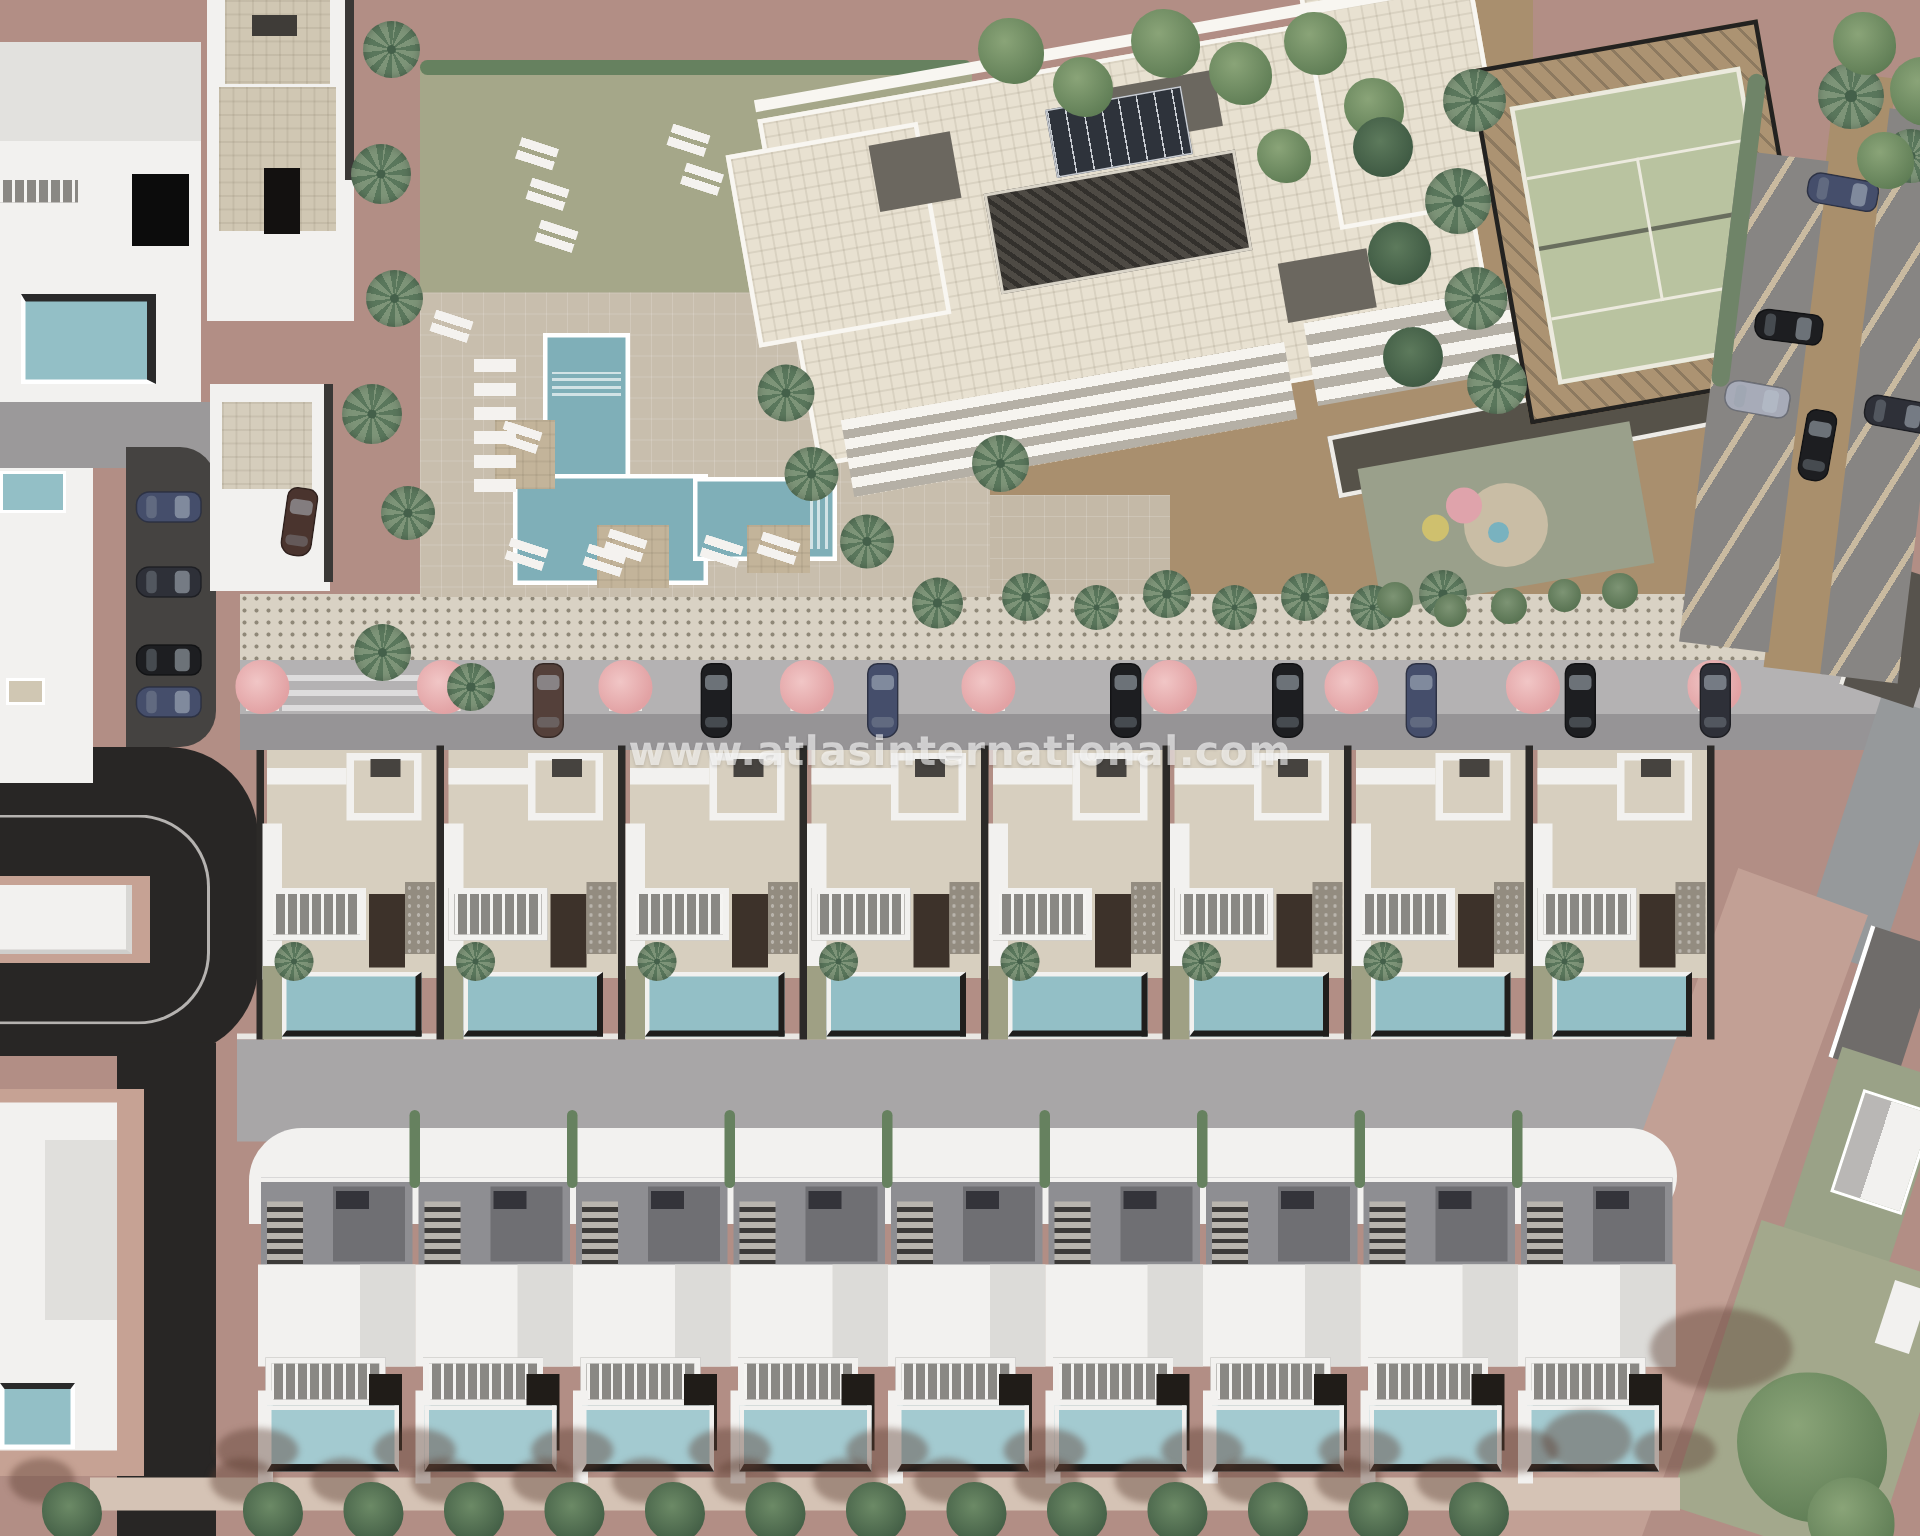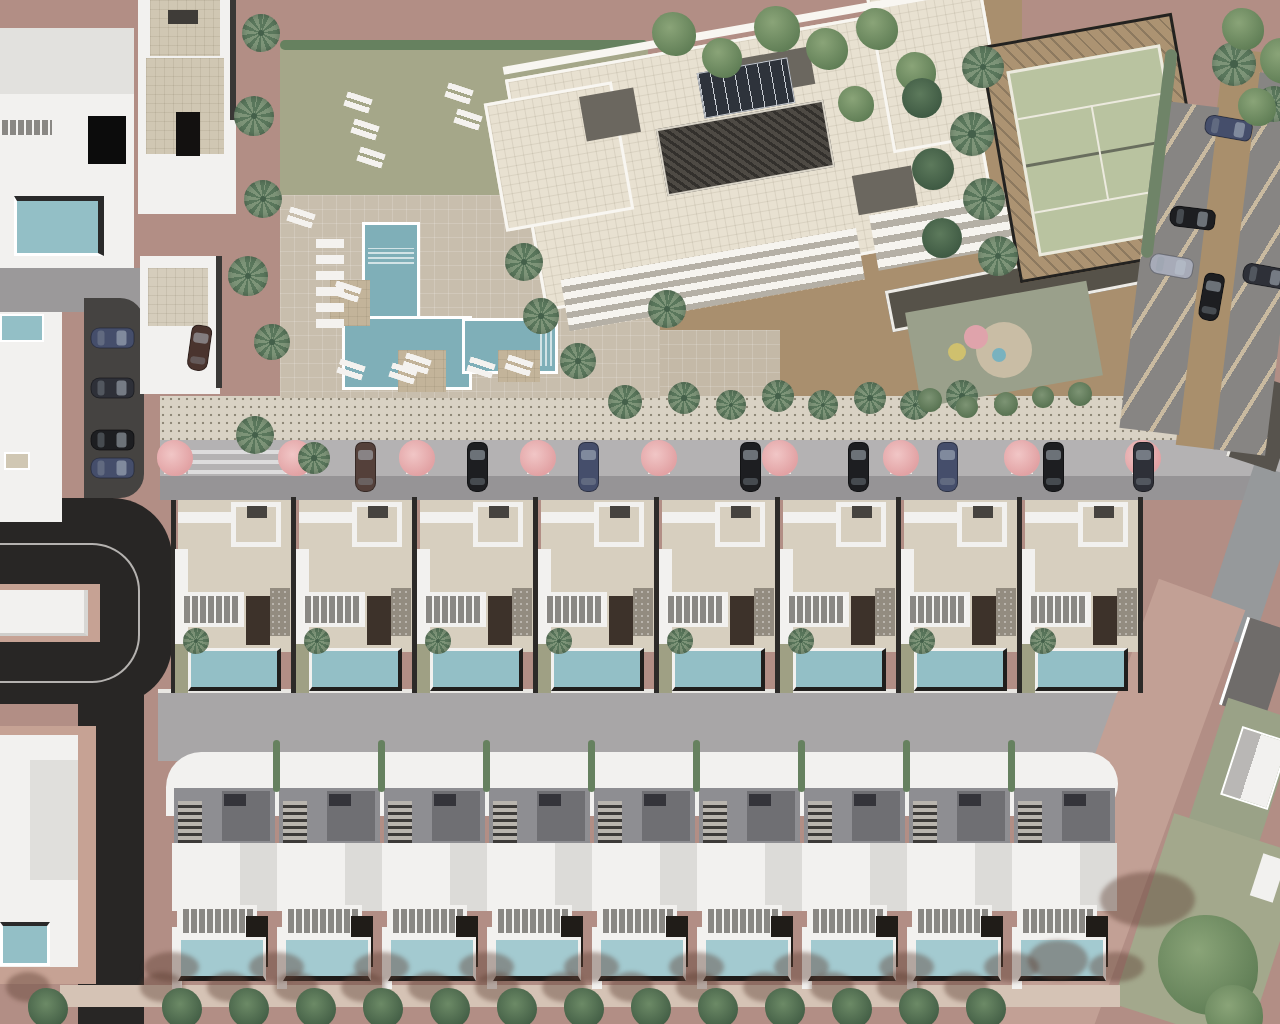--- a/index.html
+++ b/index.html
@@ -166,20 +166,21 @@
   </div>
 
   <div class="white" style="left:166px;top:752px;width:952px;height:64px;border-radius:55px 50px 50px 0;"></div>
   <div style="left:60px;top:985px;width:1060px;height:22px;background:#d5c3b5;"></div>
 
   <div style="left:0;top:726px;width:96px;height:258px;background:var(--ground_light);"></div>
   <div class="white" style="left:0;top:735px;width:78px;height:232px;"></div>
   <div style="left:30px;top:760px;width:48px;height:120px;background:#e0dfdc;"></div>
   <div style="left:0;top:922px;width:50px;height:44px;background:var(--villa_pool);border:3px solid #fff;border-top:4px solid #2a2a2a;"></div>
 
+  <div id="watermark">www.atlasinternational.com</div>
 <div style="left: 171px; top: 500px; width: 5px; height: 193px; background: rgb(44, 42, 40);"></div>
     <div class="mv" style="left: 175px; top: 497px;">
     <div class="mv-roof tilegrid"></div>
     <div class="mv-wallL white"></div>
     <div class="mv-topwall white"></div>
     <div class="mv-stair"></div>
     <div class="mv-slot"></div>
     <div class="mv-balc rail"></div>
     <div class="mv-door"></div>
     <div class="mv-stone"></div>

